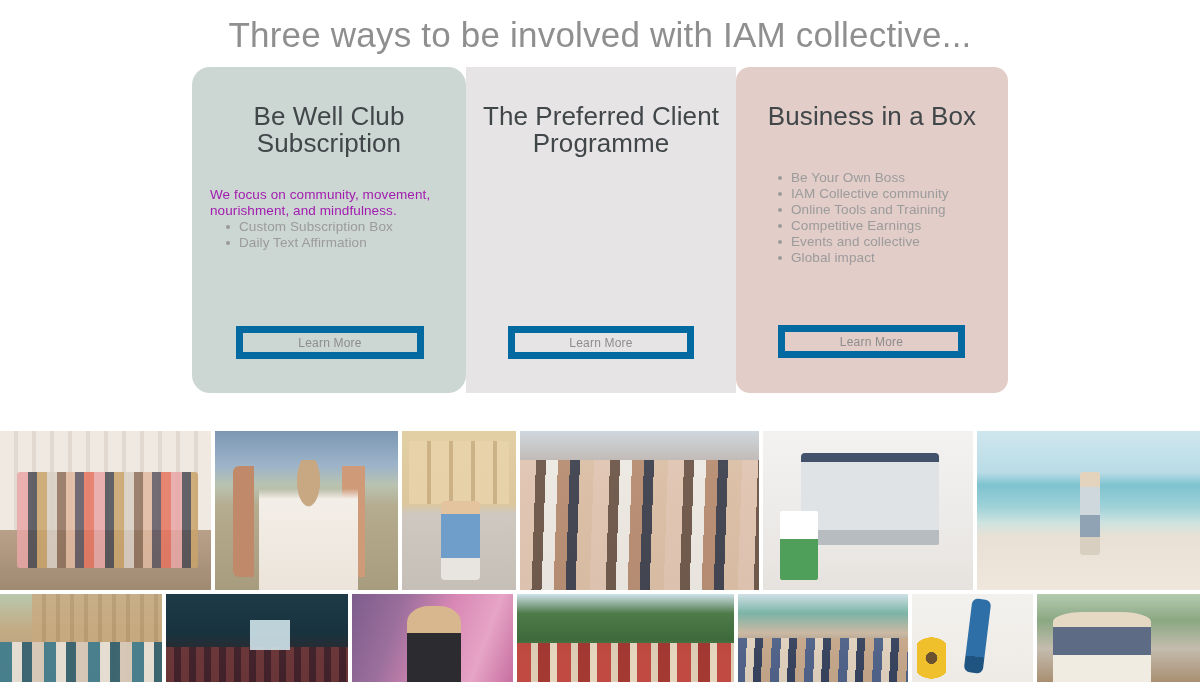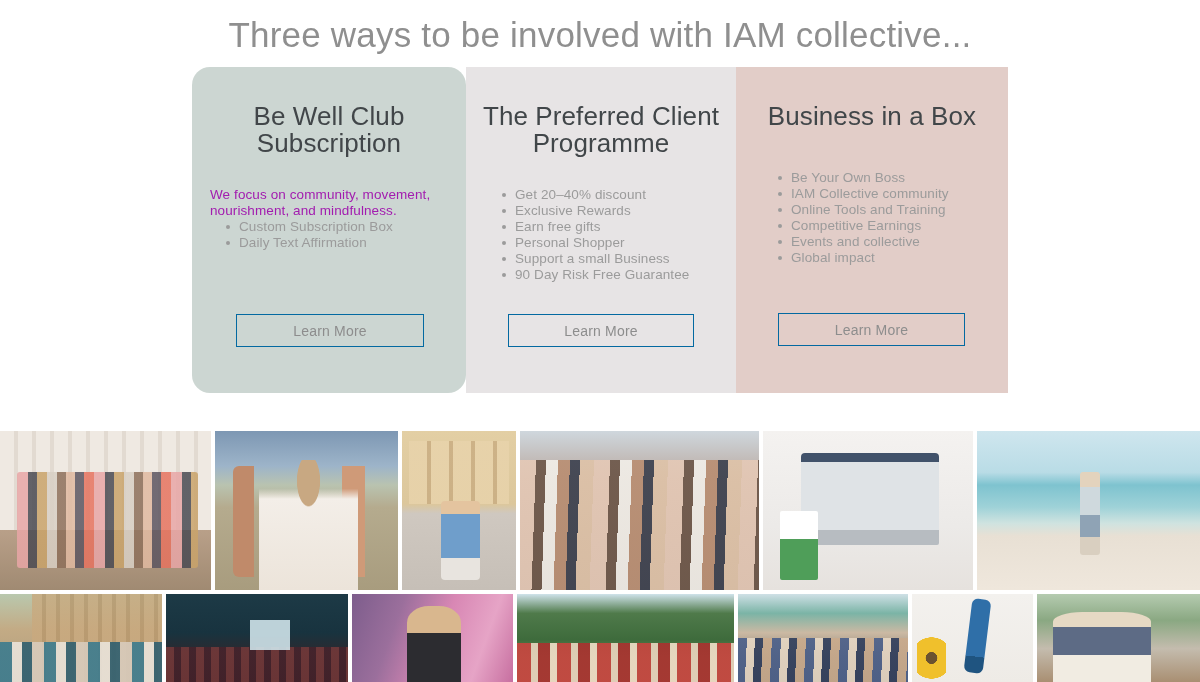--- a/index.html
+++ b/index.html
@@ -47,21 +47,21 @@
   }
 
   .panel {
     position: relative;
     flex: 0 0 auto;
     padding: 0;
   }
 
   .panel-0 { width: 274px; background: #ccd6d2; }
   .panel-1 { width: 270px; background: #e7e4e5; }
-  .panel-2 { width: 272px; background: #e2cdc8; }
+  .panel-2 { width: 272px; background: #e2cdc8; border-radius: 14px; }
 
   .panel-title {
     position: absolute;
     left: 14px;
     right: 14px;
     top: 36px;
     text-align: center;
     font-size: 26px;
     font-weight: 400;
     line-height: 27px;
@@ -116,29 +116,30 @@
 
   .panel-0 .panel-list { margin-left: 12px; }
   .panel-1 .panel-list { margin-left: 0; }
   .panel-2 .panel-list { margin-left: 0; }
 
   .learn-btn {
     position: absolute;
     display: flex;
     align-items: center;
     justify-content: center;
-    border: 1px solid #0369a1;
+    border: 7px solid #0369a1;
     background: transparent;
     color: #8d8d8d;
-    font-size: 14px;
+    font-size: 12px;
     font-weight: 400;
     font-family: "Liberation Sans", sans-serif;
     letter-spacing: 0.2px;
     cursor: pointer;
     line-height: 1;
+    margin-top: 12px;
   }
 
   .panel-0 .learn-btn { left: 44px;  top: 247px; width: 188px; height: 33px; }
   .panel-1 .learn-btn { left: 42px;  top: 247px; width: 186px; height: 33px; }
   .panel-2 .learn-btn { left: 42px;  top: 246px; width: 187px; height: 33px; }
 
   
   .gallery {
     position: absolute;
     left: 0;
@@ -397,30 +398,20 @@
         <ul class="panel-list">
           <li>Custom Subscription Box</li>
           <li>Daily Text Affirmation</li>
         </ul>
       </div>
       <button class="learn-btn">Learn More</button>
     </section>
 
     <section class="panel panel-1" style="background: rgb(231, 228, 229);">
       <h2 class="panel-title">The Preferred Client Programme</h2>
-      <div class="panel-body">
-        <ul class="panel-list">
-          <li>Get 20–40% discount</li>
-          <li>Exclusive Rewards</li>
-          <li>Earn free gifts</li>
-          <li>Personal Shopper</li>
-          <li>Support a small Business</li>
-          <li>90 Day Risk Free Guarantee</li>
-        </ul>
-      </div>
       <button class="learn-btn">Learn More</button>
     </section>
 
     <section class="panel panel-2" style="background: rgb(226, 205, 200);">
       <h2 class="panel-title">Business in a Box</h2>
       <div class="panel-body">
         <ul class="panel-list">
           <li>Be Your Own Boss</li>
           <li>IAM Collective community</li>
           <li>Online Tools and Training</li>

